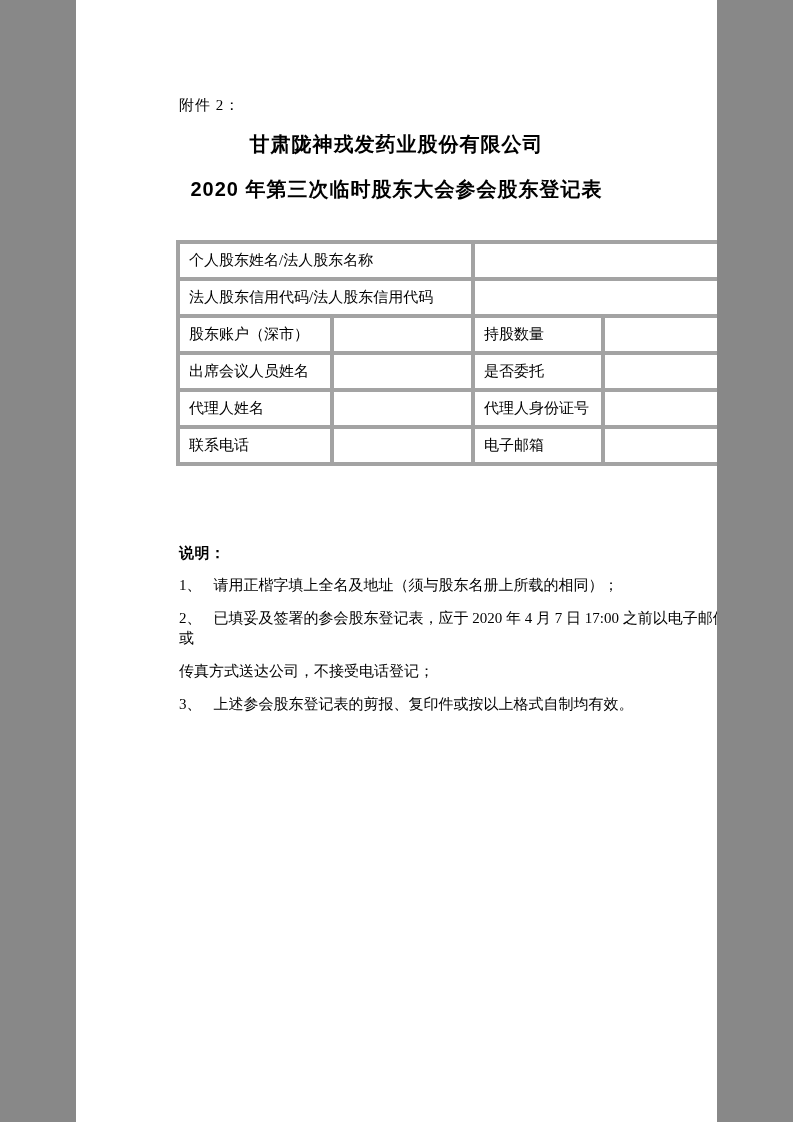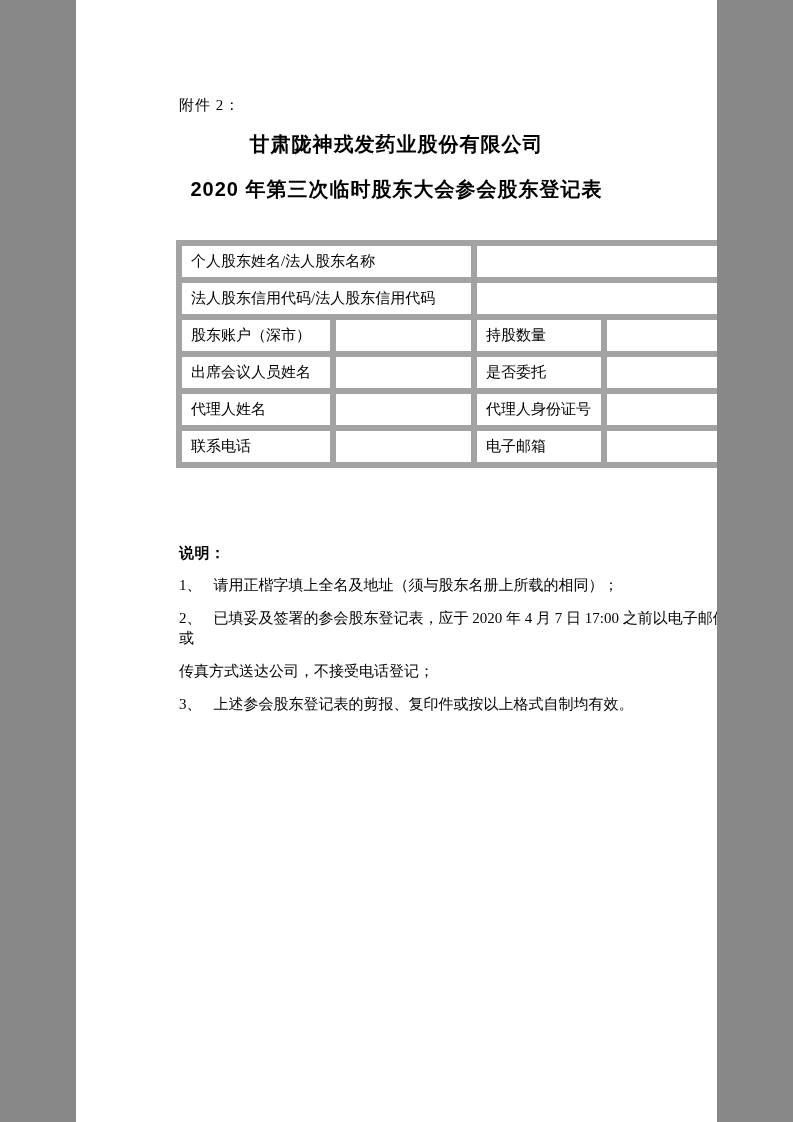--- a/index.html
+++ b/index.html
@@ -46,21 +46,21 @@
   table.reg-table {
     position: absolute;
     left: 100px;
     top: 240px;
     width: 574px;
     border-collapse: collapse;
     table-layout: fixed;
     border: 2px solid #000;
   }
   table.reg-table td {
-    border: 6px solid #a3a3a3;
+    border: 4px solid #a3a3a3;
     height: 37px;
     font-size: 15px;
     padding: 0 4px 0 9px;
     vertical-align: middle;
     overflow: hidden;
     white-space: nowrap;
   }
   .notes {
     position: absolute;
     left: 103px;

